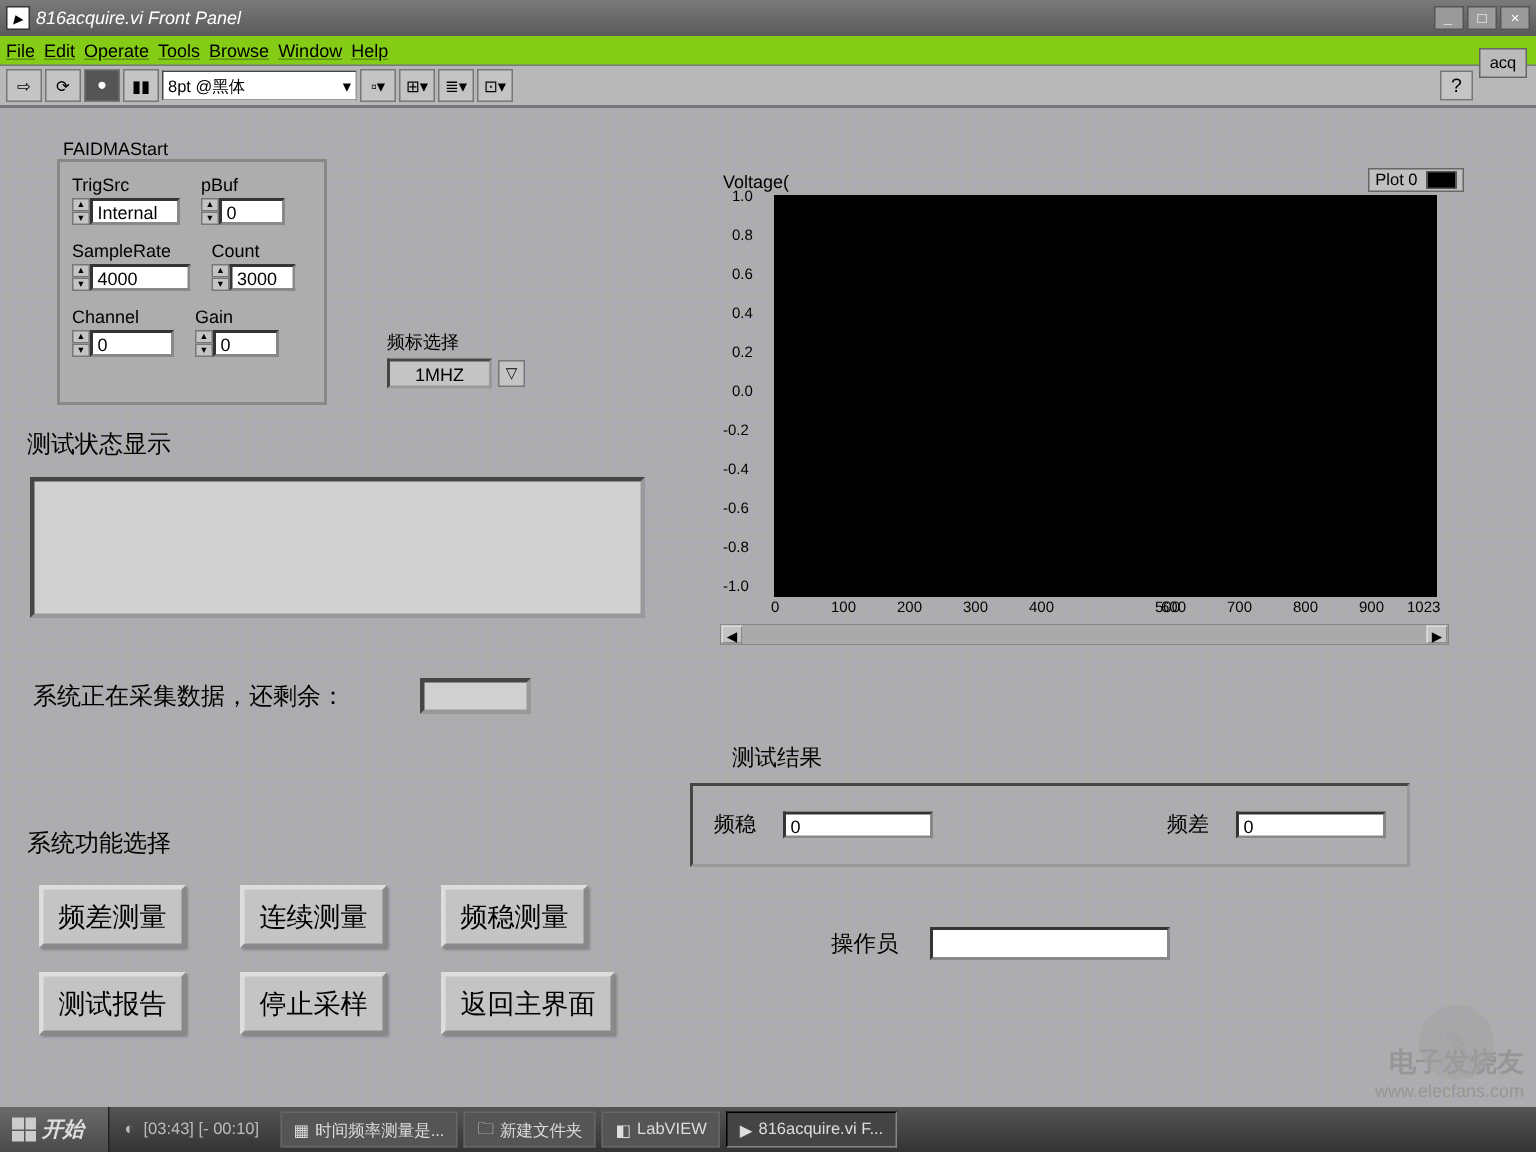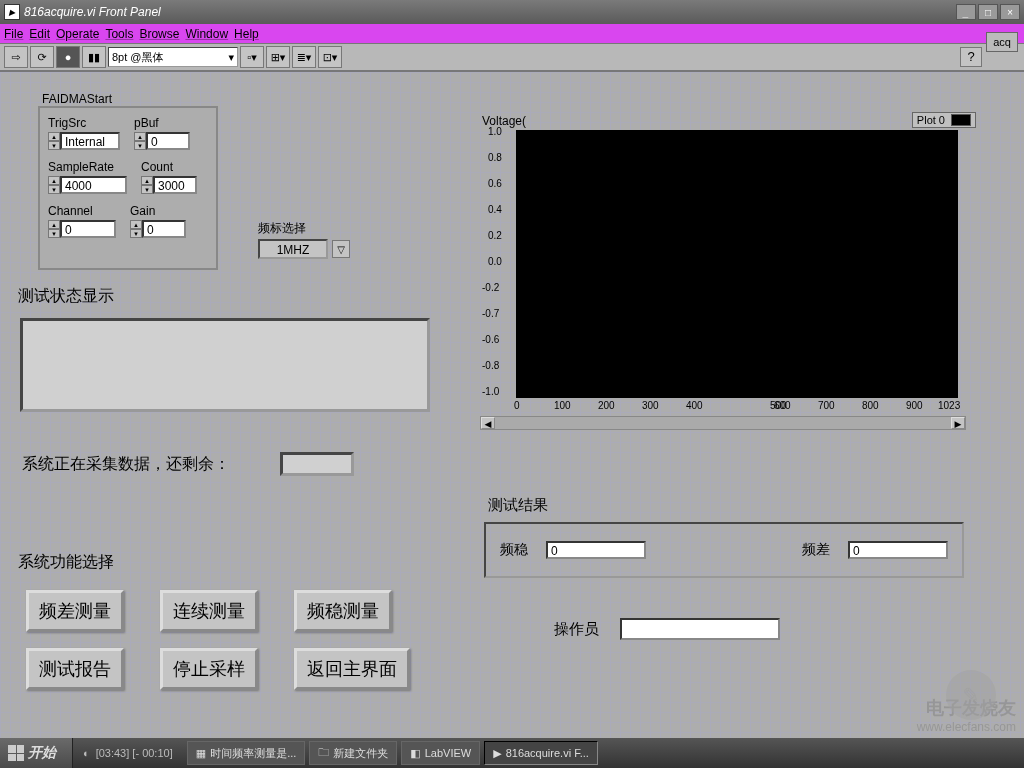--- a/index.html
+++ b/index.html
@@ -4,21 +4,21 @@
 <style>
 * { box-sizing: border-box; margin: 0; padding: 0; font-family: "SimSun", sans-serif; }
 body { background: #888; width: 1024px; height: 768px; overflow: hidden; position: relative; }
 
 .titlebar { height: 24px; background: linear-gradient(#7a7a7a, #5a5a5a); display: flex; align-items: center; padding: 0 4px; color: #fff; font-size: 12px; font-family: monospace; font-style: italic; }
 .titlebar .icon { width: 16px; height: 16px; background: #fff; margin-right: 4px; border: 1px solid #333; display: inline-flex; align-items: center; justify-content: center; font-size: 10px; color: #000; }
 .titlebar .icon::before { content: "▶"; font-size: 8px; }
 .titlebar .spacer { flex: 1; }
 .winbtn { width: 20px; height: 16px; background: #9a9a9a; border: 1px solid #555; margin-left: 2px; display: inline-flex; align-items: center; justify-content: center; font-size: 10px; cursor: pointer; }
 
-.menubar { height: 20px; background: #d946ef; display: flex; align-items: center; padding: 0 4px; font-size: 12px; border-bottom: 1px solid #777; }
+.menubar { height: 20px; background: #84cc16; display: flex; align-items: center; padding: 0 4px; font-size: 12px; border-bottom: 1px solid #777; }
 .menubar span { margin-right: 6px; cursor: pointer; text-decoration: underline; text-decoration-color: rgba(0,0,0,0.3); }
 .acq-box { width: 32px; height: 20px; background: #bbb; border: 1px solid #666; position: absolute; right: 6px; top: 32px; font-size: 11px; text-align: center; line-height: 14px; padding-top: 2px; }
 
 .toolbar { height: 28px; background: #b8b8b8; display: flex; align-items: center; padding: 2px 4px; gap: 2px; border-bottom: 2px solid #777; }
 .tbtn { width: 24px; height: 22px; background: #c4c4c4; border: 1px solid #777; display: inline-flex; align-items: center; justify-content: center; font-size: 11px; cursor: pointer; }
 .tbtn.dark { background: #555; color: #fff; }
 .font-select { height: 20px; width: 130px; font-size: 11px; background: #fff; border: 1px inset #999; padding: 0 3px; display: flex; align-items: center; justify-content: space-between; }
 .help-btn { margin-left: auto; width: 22px; height: 20px; border: 1px solid #777; background: #c4c4c4; text-align: center; font-size: 13px; line-height: 18px; cursor: pointer; margin-right: 38px;}
 
 .panel { position: absolute; top: 72px; left: 0; right: 0; bottom: 30px; background: #b0b0b0; background-image: repeating-linear-gradient(#aab 0 1px, transparent 1px 10px), repeating-linear-gradient(90deg, #aab 0 1px, transparent 1px 10px); background-size: 10px 10px; background-color: #adadad; overflow: hidden; }
@@ -42,21 +42,21 @@
 
 .graph { position: absolute; background: #000; }
 .graph-label { position: absolute; font-size: 12px; }
 .plot-legend { position: absolute; background: #c0c0c0; border: 1px solid #666; font-size: 11px; padding: 1px 4px; display: flex; align-items: center; gap: 6px; }
 .plot-swatch { width: 20px; height: 12px; background: #000; border: 1px solid #555; }
 .axis-label { position: absolute; font-size: 10px; color: #000; }
 .scrollbar-h { position: absolute; height: 14px; background: #c4c4c4; border: 1px solid #888; display: flex; }
 .sb-arrow { width: 14px; background: #c4c4c4; border: 1px outset #ddd; text-align: center; font-size: 9px; line-height: 12px; cursor: pointer; }
 .sb-track { flex: 1; background: #aaa; }
 
-.results-box { position: absolute; border: 2px inset #999; margin-left: 24px; }
+.results-box { position: absolute; border: 2px inset #999; }
 .res-label { font-size: 14px; }
 .res-field { background: #fff; border: 2px inset #888; width: 100px; height: 18px; font-size: 12px; padding: 1px 3px; display: inline-block; }
 
 .taskbar { position: absolute; bottom: 0; left: 0; right: 0; height: 30px; background: linear-gradient(#555, #333); display: flex; align-items: center; color: #ddd; font-size: 11px; }
 .start { background: linear-gradient(#6a6a6a, #4a4a4a); height: 30px; padding: 0 16px 0 8px; display: flex; align-items: center; font-style: italic; font-size: 14px; font-weight: bold; border-right: 1px solid #222; cursor: pointer; gap:4px;}
 .start-logo { width:16px; height:16px; display:grid; grid-template-columns:1fr 1fr; grid-template-rows:1fr 1fr; gap:1px;}
 .start-logo div{background:#ccc;}
 .task { height: 24px; background: #555; border: 1px solid #666; margin-left: 4px; padding: 0 8px; display: flex; align-items: center; gap: 4px; cursor: pointer; max-width: 140px; overflow: hidden; white-space: nowrap; }
 .task.active { background: #444; border: 1px inset #333; }
 .qlaunch { padding: 0 10px; color: #bbb; display:flex; align-items:center; gap:6px; }
@@ -202,21 +202,21 @@
   </div>
   <div class="graph" style="left:516px; top:58px; width:442px; height:268px;"></div>
 
   <span class="axis-label" style="left:488px; top:54px;">1.0</span>
   <span class="axis-label" style="left:488px; top:80px;">0.8</span>
   <span class="axis-label" style="left:488px; top:106px;">0.6</span>
   <span class="axis-label" style="left:488px; top:132px;">0.4</span>
   <span class="axis-label" style="left:488px; top:158px;">0.2</span>
   <span class="axis-label" style="left:488px; top:184px;">0.0</span>
   <span class="axis-label" style="left:482px; top:210px;">-0.2</span>
-  <span class="axis-label" style="left:482px; top:236px;">-0.7</span>
+  <span class="axis-label" style="left:482px; top:236px;">-0.4</span>
   <span class="axis-label" style="left:482px; top:262px;">-0.6</span>
   <span class="axis-label" style="left:482px; top:288px;">-0.8</span>
   <span class="axis-label" style="left:482px; top:314px;">-1.0</span>
 
   <span class="axis-label" style="top:328px; left:514px;">0</span>
   <span class="axis-label" style="top:328px; left:554px;">100</span>
   <span class="axis-label" style="top:328px; left:598px;">200</span>
   <span class="axis-label" style="top:328px; left:642px;">300</span>
   <span class="axis-label" style="top:328px; left:686px;">400</span>
   <span class="axis-label" style="top:328px; left:730px;padding-left:40px;">500</span>

